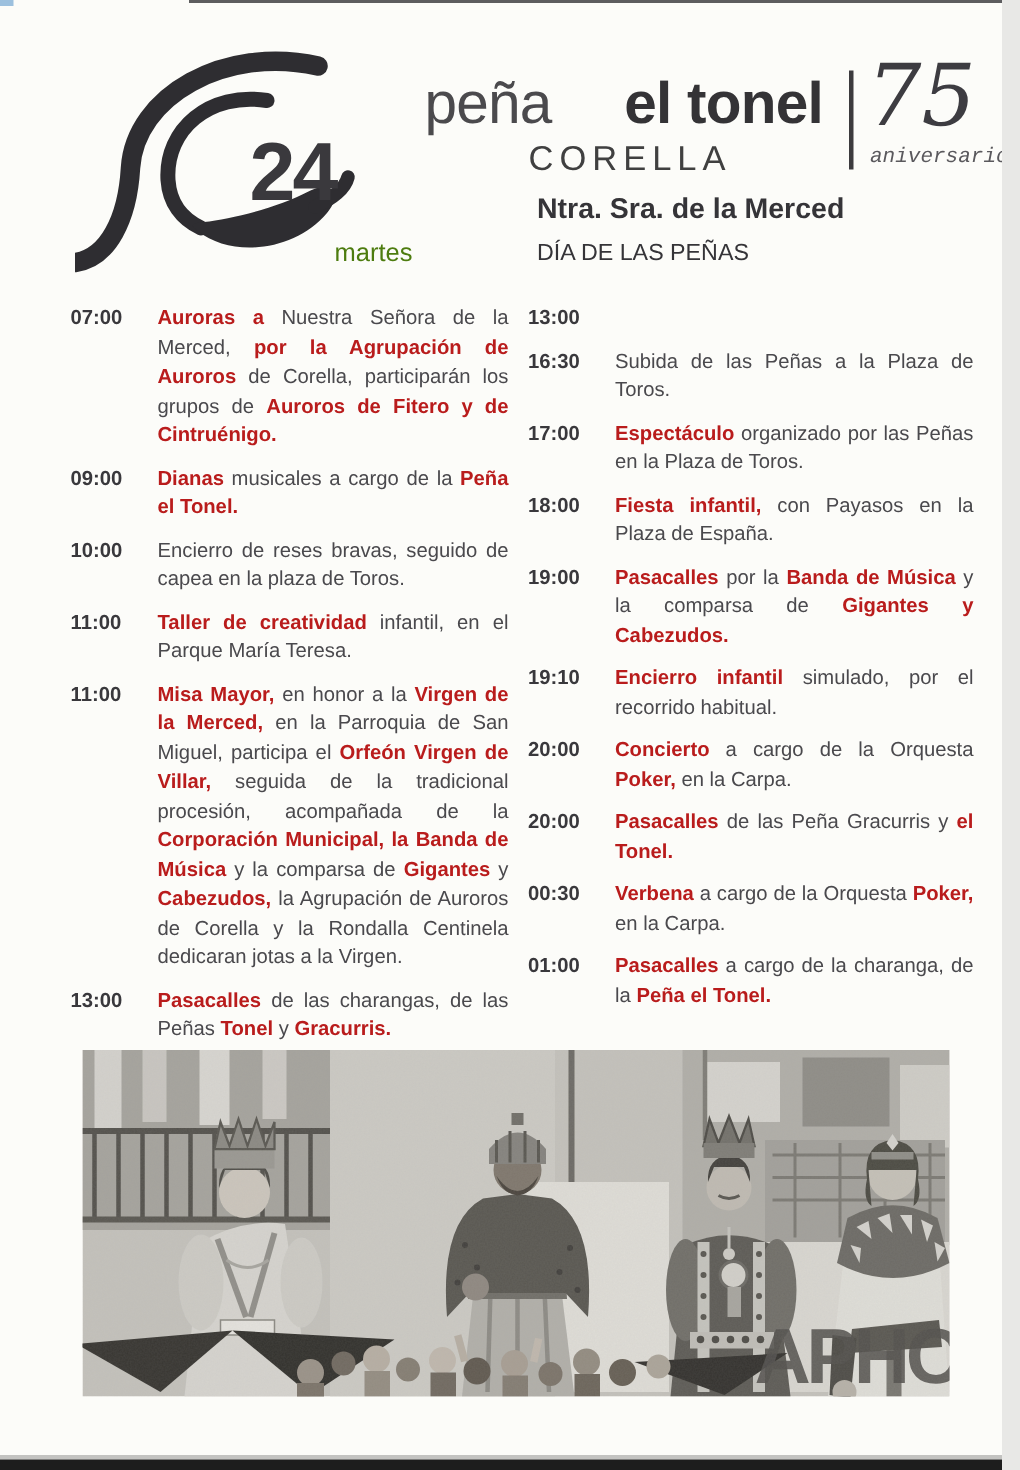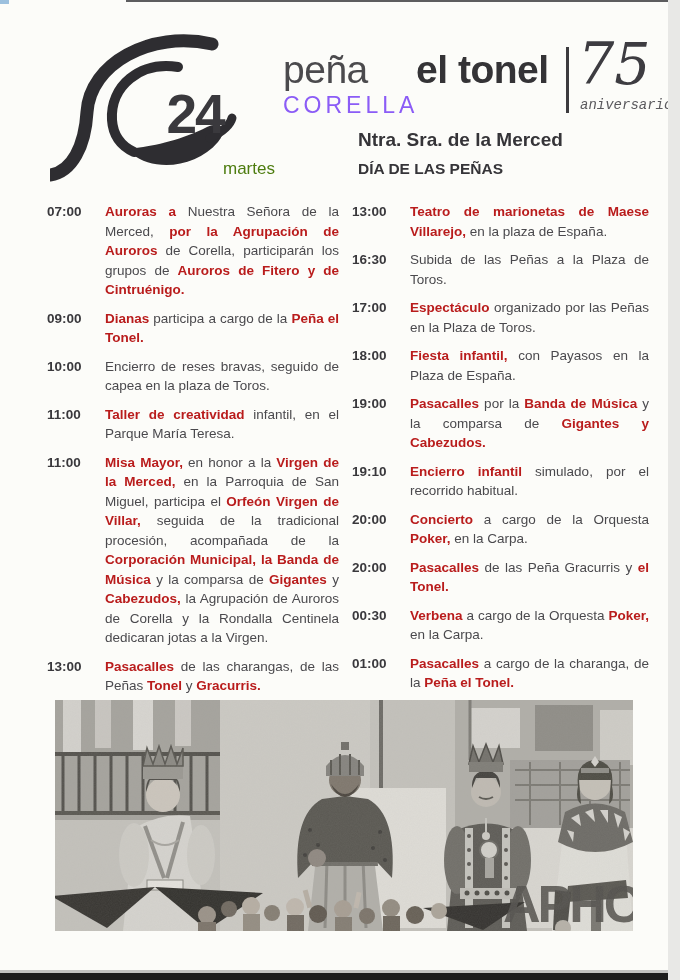--- a/index.html
+++ b/index.html
@@ -10,28 +10,28 @@
   .scan-corner-blue{position:absolute;left:0;top:0;width:9px;height:4px;background:#9cc0de;}
   .scan-bottom-band{position:absolute;left:0;right:0;bottom:0;height:7px;background:#1d1d1d;}
   .scan-bottom-soft{position:absolute;left:0;right:0;bottom:7px;height:3px;background:rgba(90,90,88,.35);}
 
   
   .logo-svg{position:absolute;left:50px;top:34px;width:238px;height:152px;}
   .martes{position:absolute;left:223px;top:159px;font-size:17px;color:#4d7c0f;}
   .brand{position:absolute;left:283px;top:50px;width:274px;}
   .brand-line{font-size:39px;line-height:1.05;color:#4b4a4d;letter-spacing:-.5px;white-space:nowrap;}
   .brand-line .bold{font-weight:bold;color:#343336;margin-left:38px;}
-  .brand-city{text-align:left;font-size:23px;letter-spacing:4px;color:#8b5cf6;margin-top:1px;}
+  .brand-city{text-align:center;font-size:23px;letter-spacing:4px;color:#404040;margin-top:1px;}
   .brand-divider{position:absolute;left:566px;top:47px;width:3px;height:66px;background:#3c3b3e;}
   .anniv-num{position:absolute;left:578px;top:36px;font-family:"DejaVu Serif",serif;font-style:italic;
              font-size:57px;line-height:1;color:#3d3c41;}
   .anniv-label{position:absolute;left:580px;top:97px;font-family:Liberation Mono, monospace;font-style:italic;
                font-size:14px;color:#5a595d;}
   .subtitle1{position:absolute;left:358px;top:129px;font-size:19px;font-weight:bold;color:#353438;}
-  .subtitle2{position:absolute;left:358px;top:160px;font-size:15.5px;font-weight:bold;color:#353438;}
+  .subtitle2{position:absolute;left:358px;top:160px;font-size:15.5px;font-weight:normal;color:#353438;}
 
   
   .col{position:absolute;top:202px;}
   .col-left{left:47px;width:292px;}
   .col-right{left:352px;width:297px;}
   .entry{display:flex;margin-bottom:9px;}
   .time{flex:none;width:42px;font-weight:bold;font-size:13.5px;line-height:19.5px;color:#39383c;}
   .desc{flex:1;margin:0 0 0 16px;font-size:13.5px;line-height:19.5px;text-align:justify;color:#4a494d;}
   .desc .b{font-weight:bold;color:#b91c1c;}
 
@@ -68,21 +68,21 @@
   <div class="subtitle1">Ntra. Sra. de la Merced</div>
   <div class="subtitle2">DÍA DE LAS PEÑAS</div>
 
   <div class="col col-left">
       <div class="entry">
         <span class="time">07:00</span>
         <p class="desc"><span class="b">Auroras a </span><span>Nuestra Señora de la Merced, </span><span class="b">por la Agrupación de Auroros </span><span>de Corella, participarán los grupos de </span><span class="b">Auroros de Fitero y de Cintruénigo.</span></p>
       </div>
       <div class="entry">
         <span class="time">09:00</span>
-        <p class="desc"><span class="b">Dianas</span><span> participa a cargo de la </span><span class="b">Peña el Tonel.</span></p>
+        <p class="desc"><span class="b">Dianas</span><span> musicales a cargo de la </span><span class="b">Peña el Tonel.</span></p>
       </div>
       <div class="entry">
         <span class="time">10:00</span>
         <p class="desc"><span>Encierro de reses bravas, seguido de capea en la plaza de Toros.</span></p>
       </div>
       <div class="entry">
         <span class="time">11:00</span>
         <p class="desc"><span class="b">Taller de creatividad</span><span> infantil, en el Parque María Teresa.</span></p>
       </div>
       <div class="entry">
@@ -90,21 +90,20 @@
         <p class="desc"><span class="b">Misa Mayor,</span><span> en honor a la </span><span class="b">Virgen de la Merced,</span><span> en la Parroquia de San Miguel, participa el </span><span class="b">Orfeón Virgen de Villar,</span><span> seguida de la tradicional procesión, acompañada de la </span><span class="b">Corporación Municipal, la Banda de Música</span><span> y la comparsa de </span><span class="b">Gigantes</span><span> y </span><span class="b">Cabezudos,</span><span> la Agrupación de Auroros de Corella y la Rondalla Centinela dedicaran jotas a la Virgen.</span></p>
       </div>
       <div class="entry">
         <span class="time">13:00</span>
         <p class="desc"><span class="b">Pasacalles</span><span> de las charangas, de las Peñas </span><span class="b">Tonel</span><span> y </span><span class="b">Gracurris.</span></p>
       </div>
     </div>
   <div class="col col-right">
       <div class="entry">
         <span class="time">13:00</span>
-        <p class="desc"><span class="b">Teatro de marionetas de Maese Villarejo,</span><span> en la plaza de España.</span></p>
       </div>
       <div class="entry">
         <span class="time">16:30</span>
         <p class="desc"><span>Subida de las Peñas a la Plaza de Toros.</span></p>
       </div>
       <div class="entry">
         <span class="time">17:00</span>
         <p class="desc"><span class="b">Espectáculo</span><span> organizado por las Peñas en la Plaza de Toros.</span></p>
       </div>
       <div class="entry">

